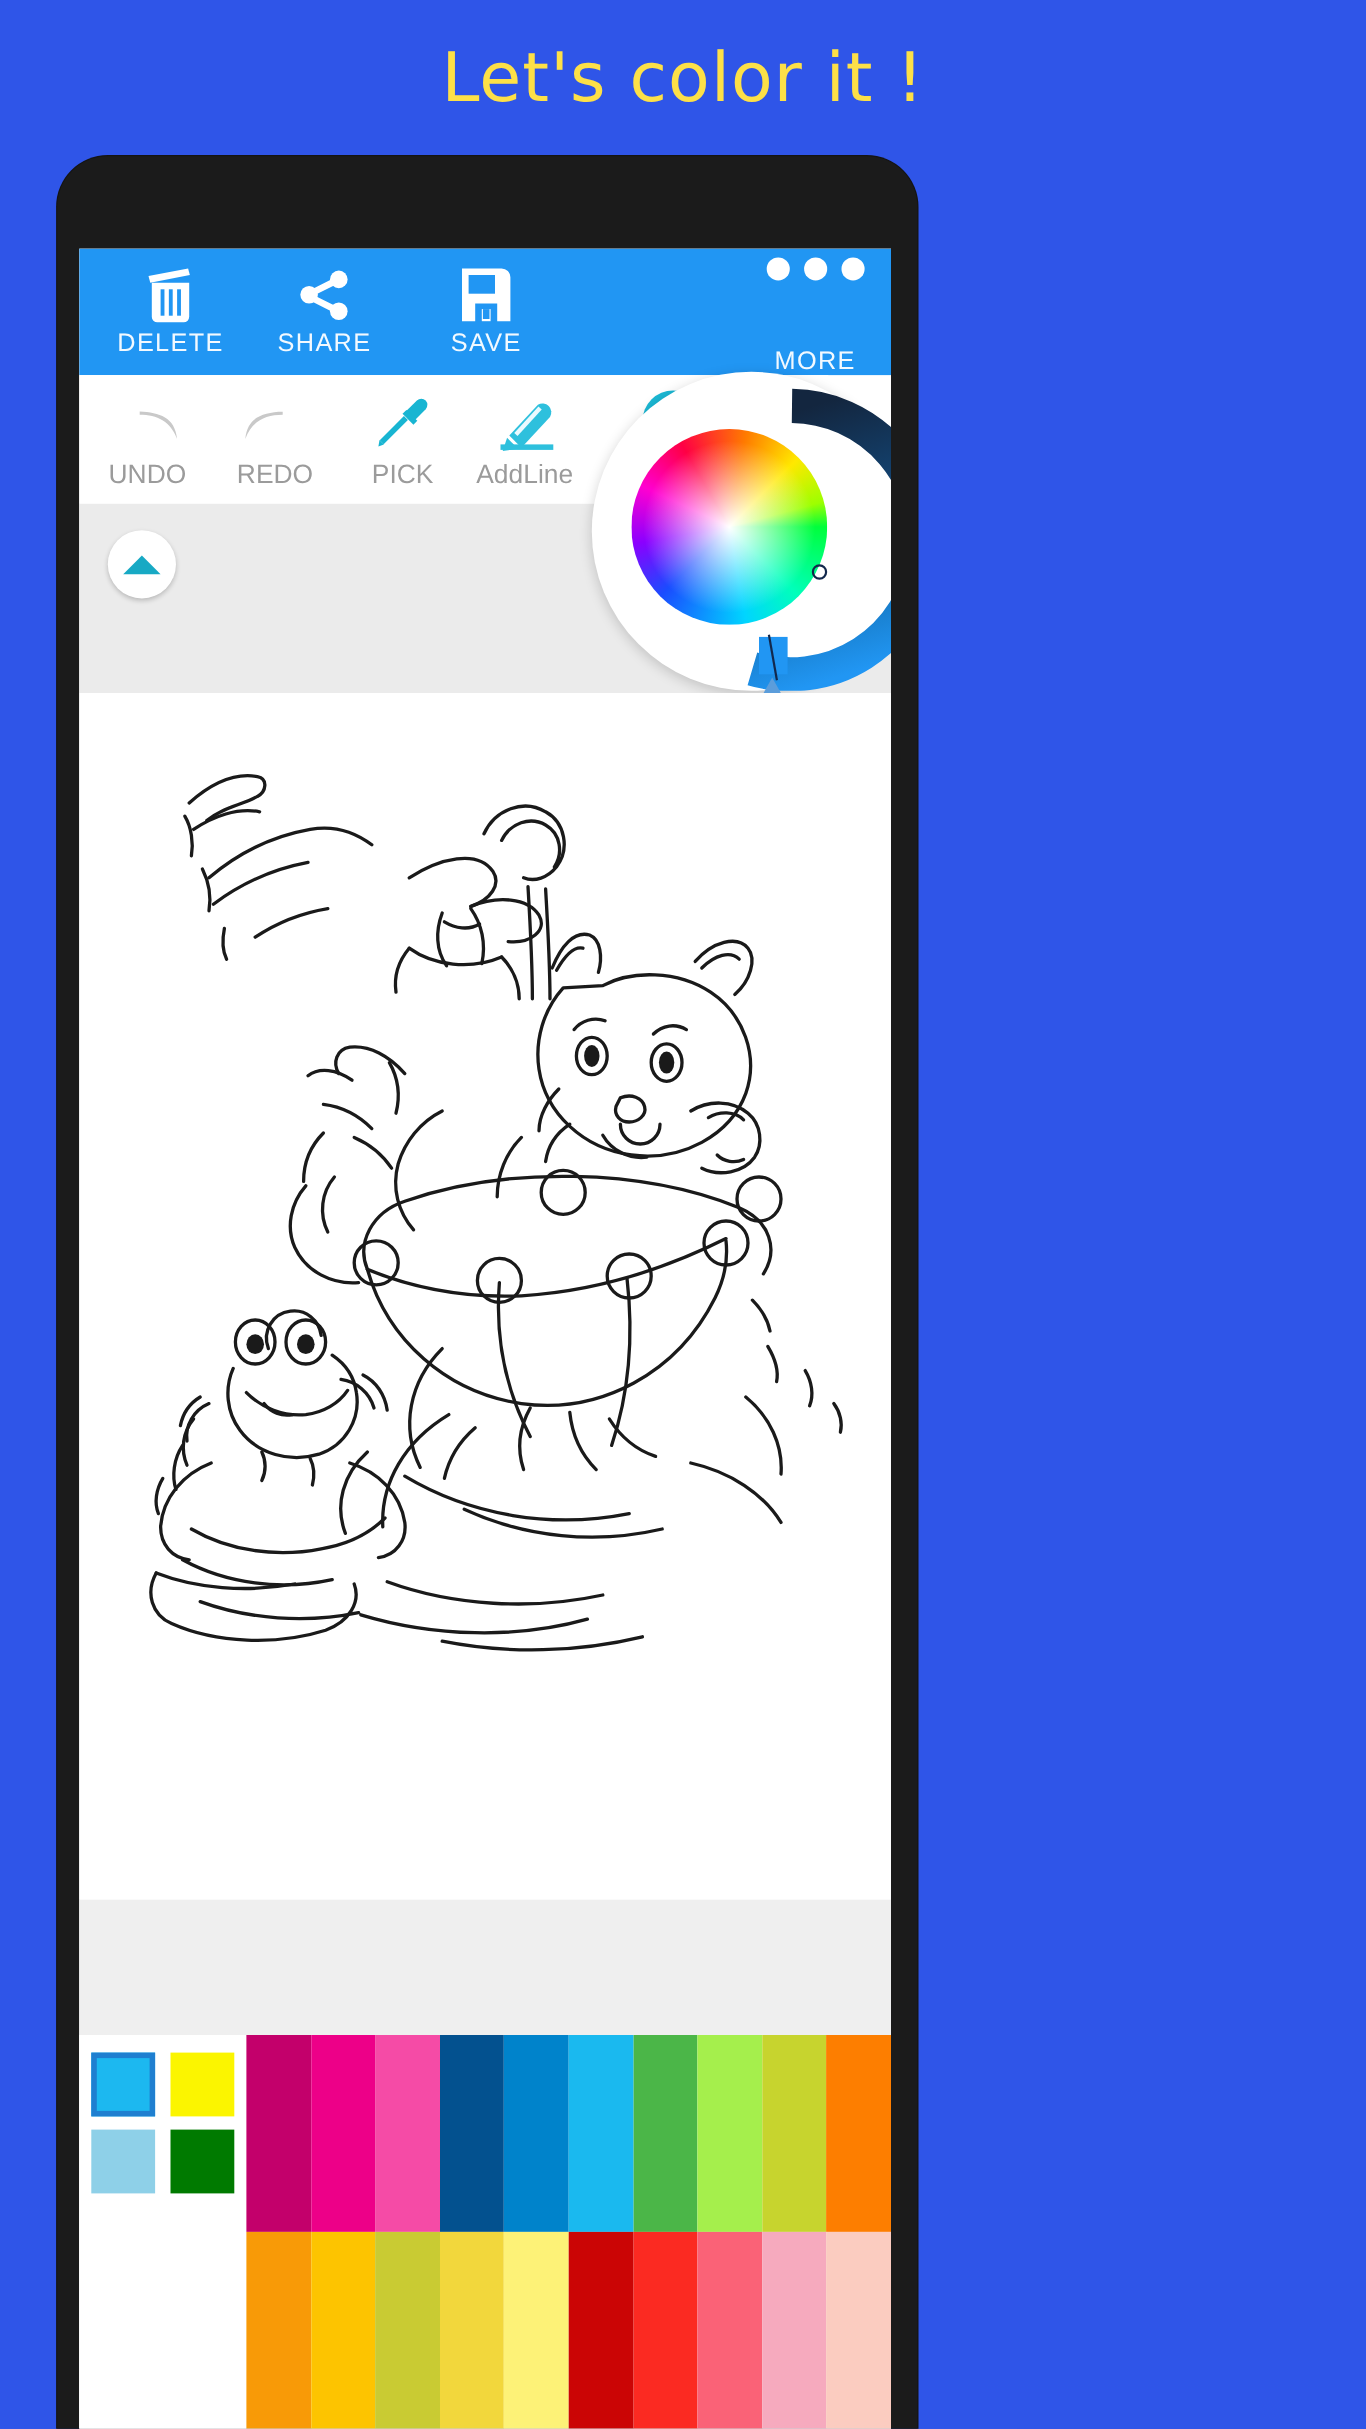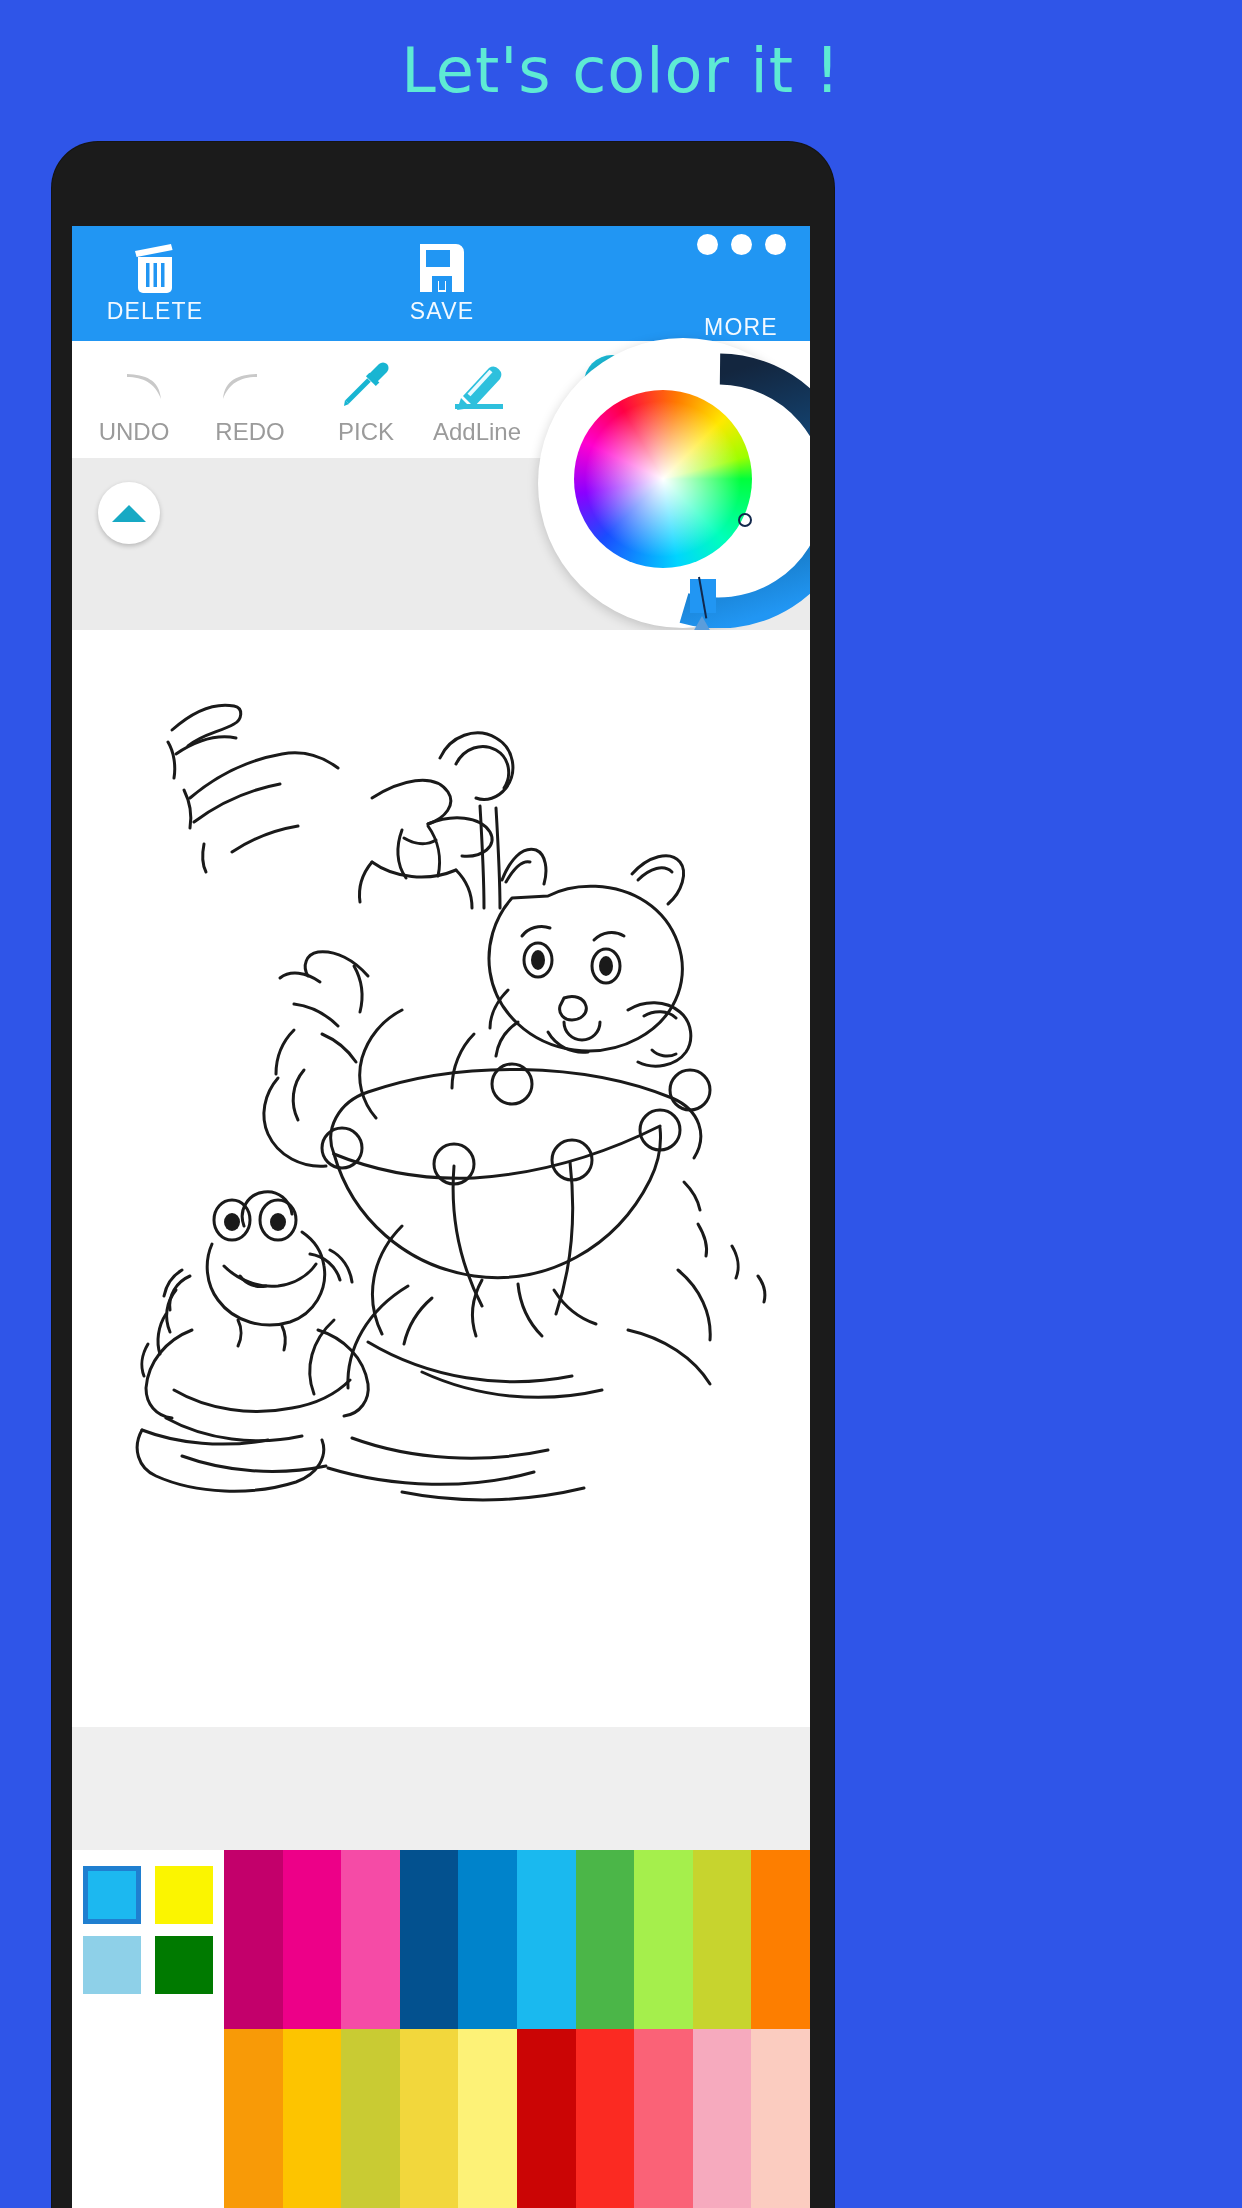--- a/index.html
+++ b/index.html
@@ -7,21 +7,21 @@
     width: 1242px; height: 2208px;
     background: #2f55e8;
     font-family: "Liberation Sans", sans-serif;
     overflow: hidden;
   }
   #stage { position: relative; width: 1242px; height: 2208px; background: #2f55e8; }
 
   
   .headline {
     position: absolute; left: 0; top: 34px; width: 1242px;
-    text-align: center; color: #5eead4;
+    text-align: center; color: #fde047;
     font-size: 62px; font-weight: 400; letter-spacing: 1px;
     font-family: "DejaVu Sans", sans-serif;
   }
 
   
   .phone {
     position: absolute; left: 52px; top: 142px;
     width: 782px; height: 2066px;
     background: #1b1b1b;
     border-radius: 46px 46px 0 0;
@@ -176,20 +176,31 @@
               <path d="M6 15h34v31a5 5 0 0 1-5 5H11a5 5 0 0 1-5-5z" fill="#fff"></path>
               <rect x="14" y="21" width="3.5" height="24" fill="#2196f3"></rect>
               <rect x="21.5" y="21" width="3.5" height="24" fill="#2196f3"></rect>
               <rect x="29" y="21" width="3.5" height="24" fill="#2196f3"></rect>
               <path d="M3 9l36-7 1.6 6-36 7z" fill="#fff"></path>
             </svg>
           </span>
           <span class="lbl">DELETE</span>
         </div>
 
+        <div class="act act-1">
+          <span class="ico">
+            <svg width="50" height="50" viewBox="0 0 50 50">
+              <circle cx="38" cy="11" r="8" fill="#fff"></circle>
+              <circle cx="11" cy="25" r="8" fill="#fff"></circle>
+              <circle cx="38" cy="40" r="8" fill="#fff"></circle>
+              <path d="M14 23l22-11M14 28l22 11" stroke="#fff" stroke-width="6" fill="none"></path>
+            </svg>
+          </span>
+          <span class="lbl">SHARE</span>
+        </div>
 
         <div class="act act-2">
           <span class="ico">
             <svg width="50" height="52" viewBox="0 0 50 52">
               <path d="M3 2h36a8 8 0 0 1 8 8v40H35V34H15v16H3z" fill="#fff"></path>
               <rect x="9" y="8" width="24" height="17" fill="#2196f3"></rect>
               <rect x="21" y="39" width="8" height="11" fill="#fff"></rect>
               <rect x="22" y="39" width="6" height="9" fill="#2196f3"></rect>
             </svg>
           </span>

